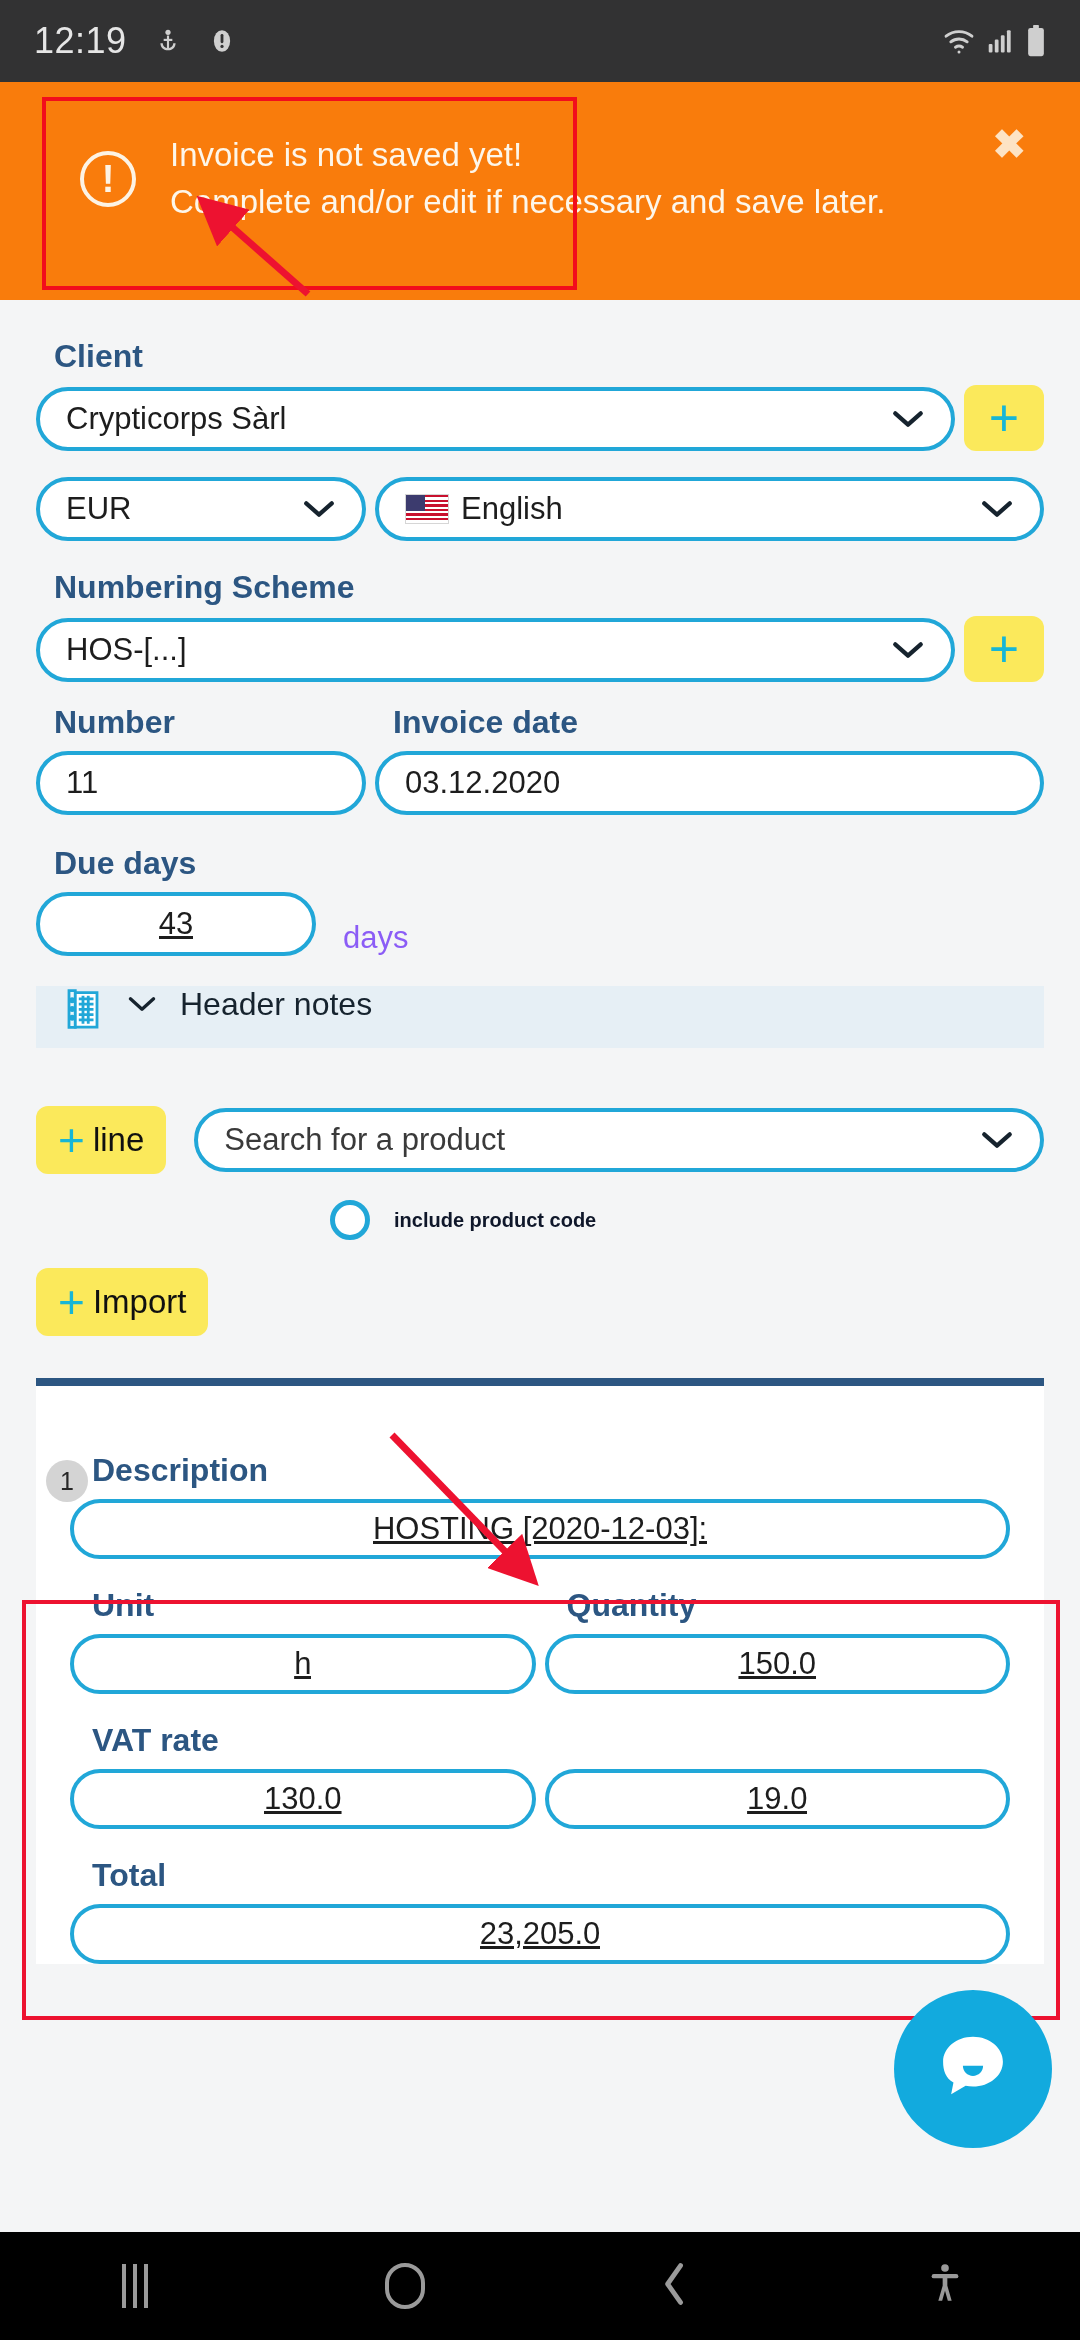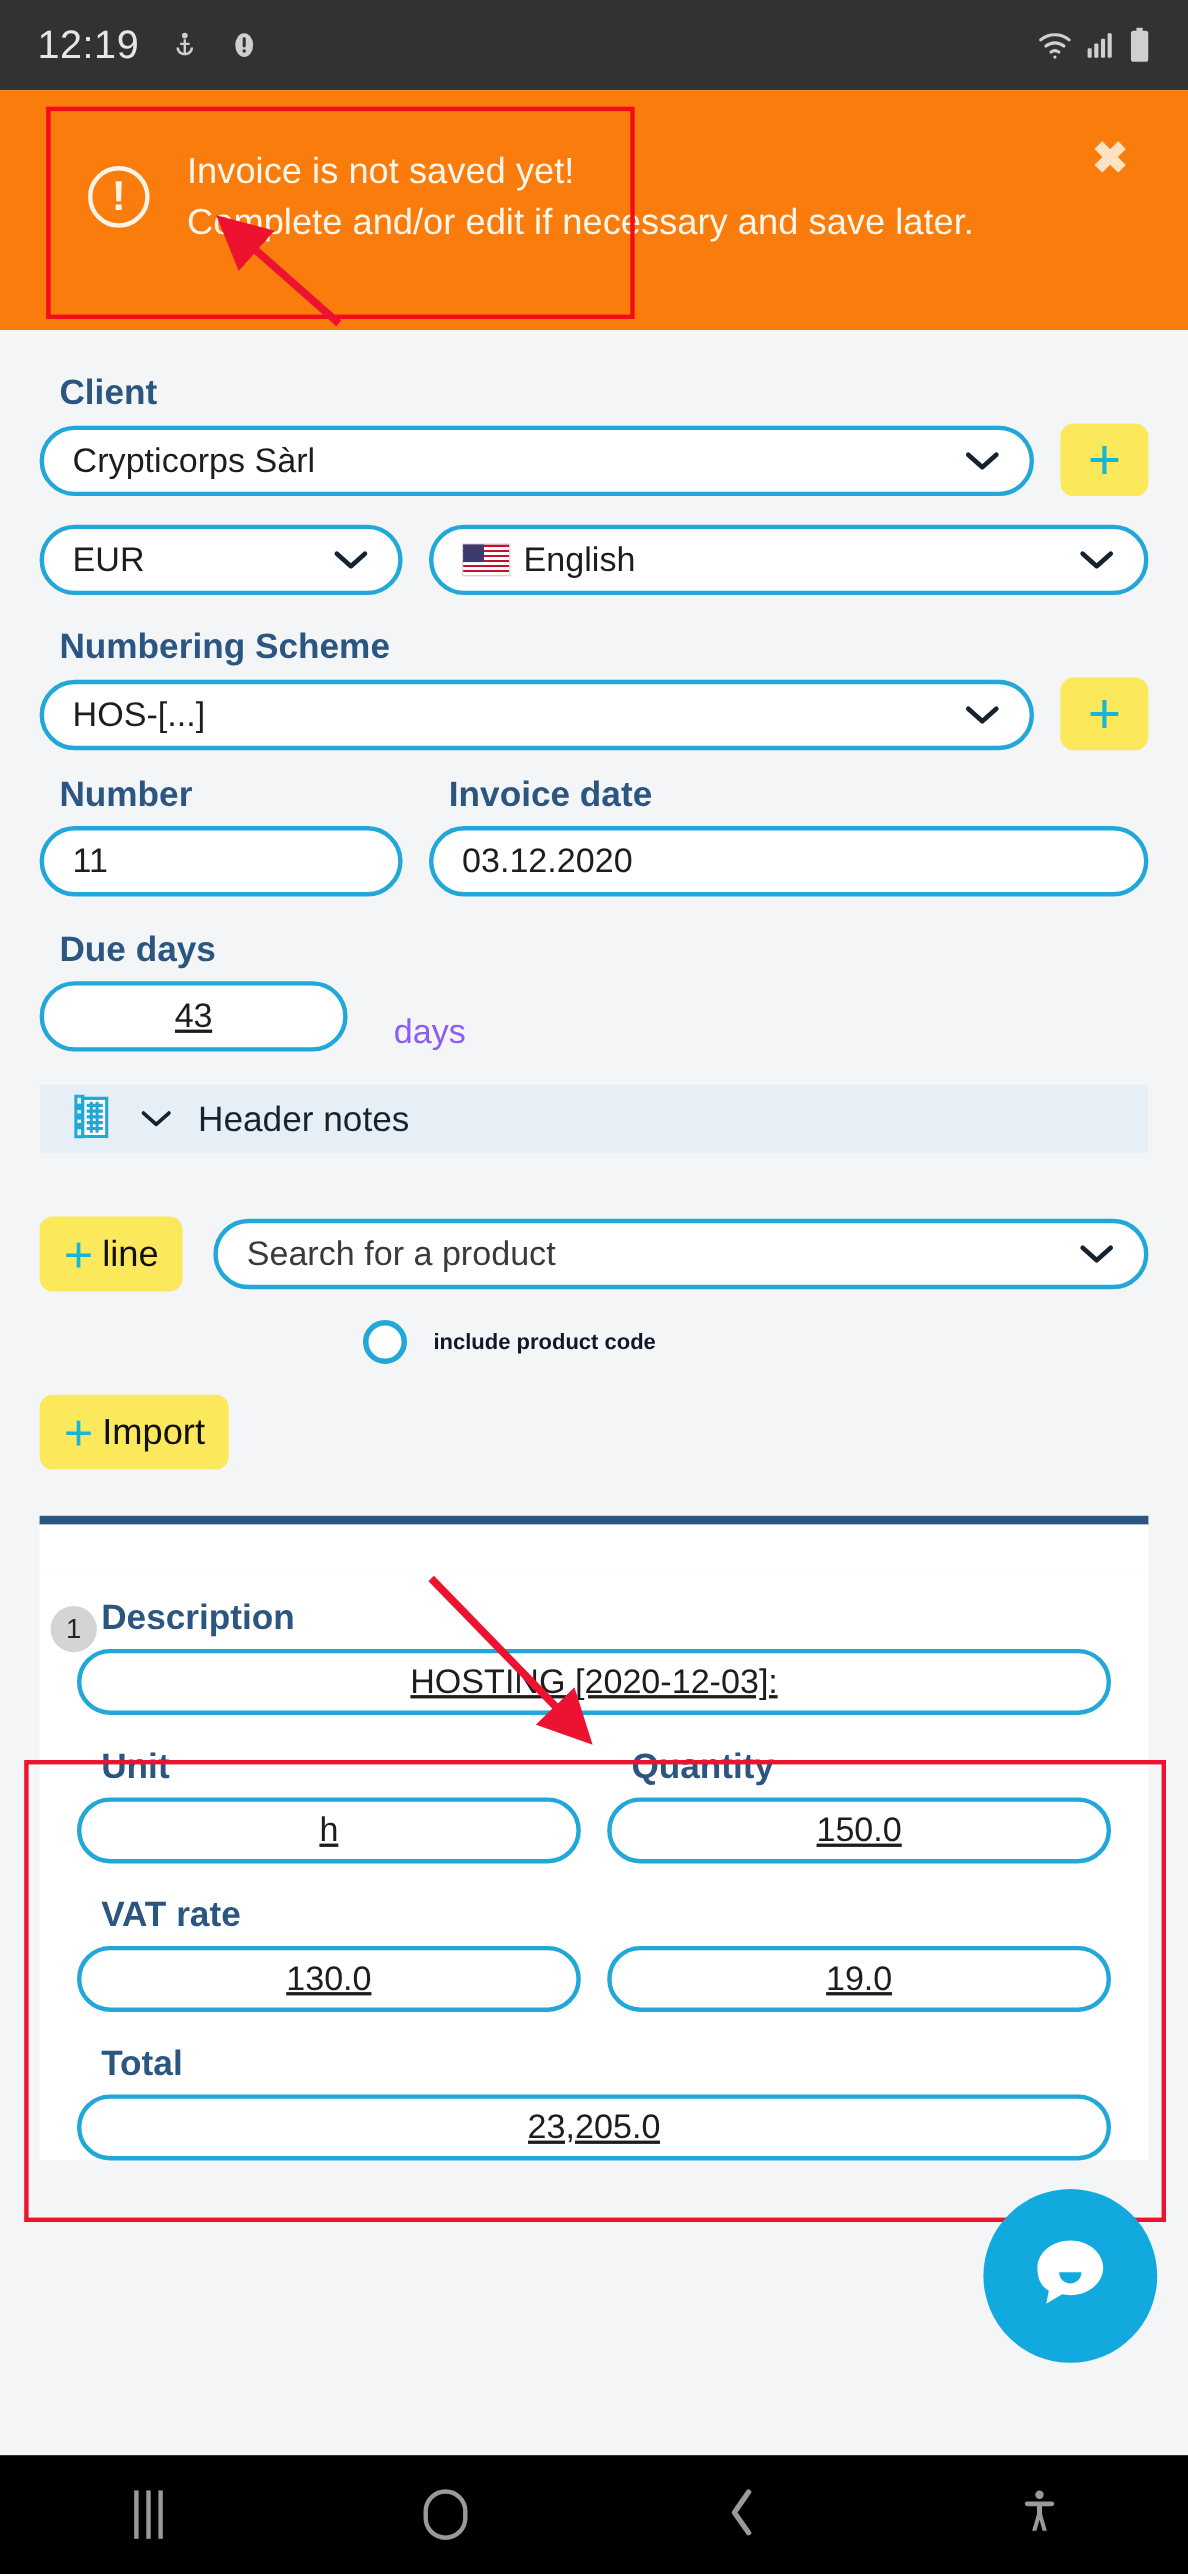--- a/index.html
+++ b/index.html
@@ -66,21 +66,21 @@
     pointer-events: none;
   }
 
   
   .form { padding: 0 36px; }
   .lbl {
     color: #2c5682; font-size: 32px; font-weight: bold;
     margin: 0 0 10px 18px; display: block;
   }
   .lbl.req::before { content: "\2217"; margin-right: 4px; }
-  .row { display: flex; gap: 24px; align-items: flex-end; }
+  .row { display: flex; gap: 9px; align-items: flex-end; }
   .col { flex: 1; min-width: 0; }
 
   .field {
     position: relative;
     background: #fff;
     border: 4px solid #21a7d8;
     border-radius: 42px;
     height: 64px;
     display: flex; align-items: center;
     padding: 0 26px;
@@ -118,21 +118,21 @@
     color: #17b6d6; font-size: 52px; font-weight: 300; line-height: 1;
     cursor: pointer;
   }
   .suffix { font-size: 31px; color: #8b5cf6; margin-left: 18px; white-space: nowrap; }
 
   
   .notes-strip {
     margin: 30px 36px 0 36px;
     background: #e6eff5;
     height: 62px;
-    display: flex; align-items: center;
+    display: flex; 
     padding: 0 26px; gap: 22px;
   }
   .notes-strip .nm { font-size: 32px; color: #16232e; }
   .notes-chev { color: #16232e; font-size: 30px; }
 
   
   .prod-row {
     display: flex; align-items: center; gap: 28px;
     padding: 0 36px; margin-top: 58px;
   }

